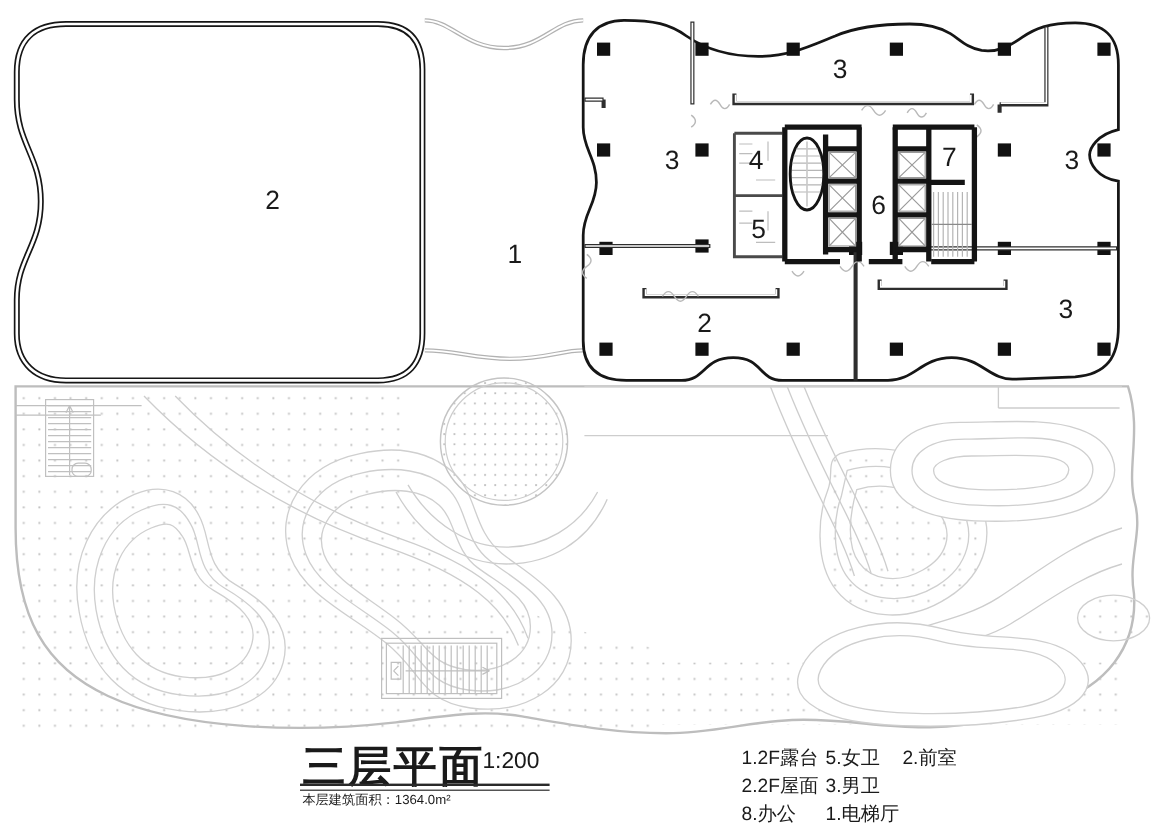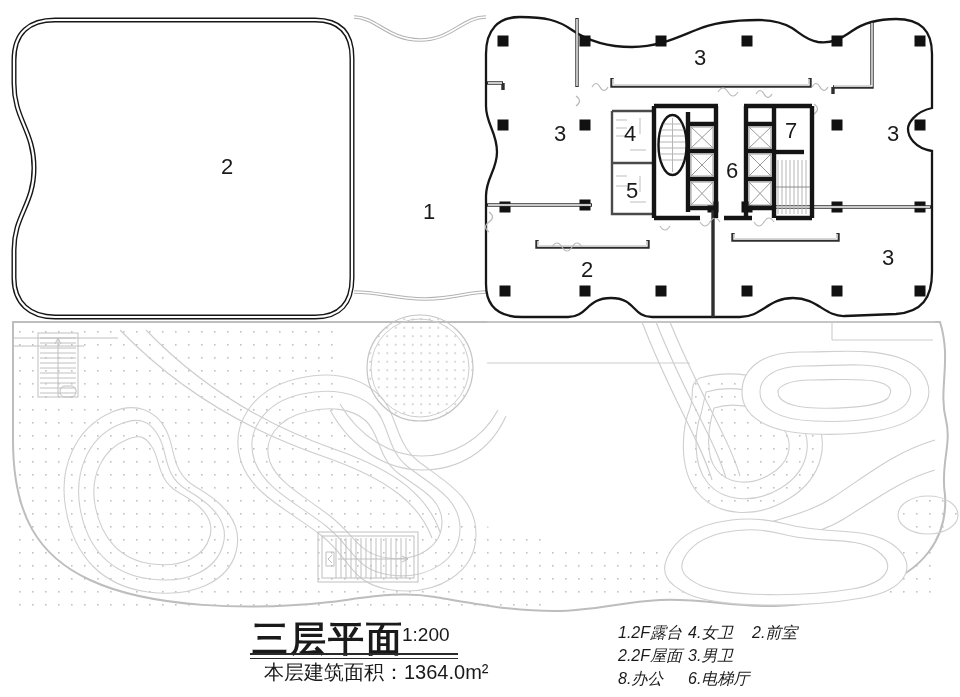--- a/index.html
+++ b/index.html
@@ -5,23 +5,23 @@
   html,body{margin:0;padding:0;background:#ffffff;}
   #stage{position:relative;width:960px;height:697px;background:#ffffff;overflow:hidden;
          font-family:"Liberation Sans","DejaVu Sans",sans-serif;color:#1a1a1a;}
   #plan-svg{position:absolute;left:0;top:0;}
   .num{font-family:"Liberation Sans","DejaVu Sans",sans-serif;font-size:22px;fill:#1a1a1a;}
   .titleblock{position:absolute;left:252px;top:615px;}
   .title-main{position:absolute;left:0;top:0;font-size:36px;font-weight:600;letter-spacing:2px;white-space:nowrap;}
   .title-scale{position:absolute;left:150px;top:9px;font-size:19px;white-space:nowrap;}
   .title-underline{position:absolute;left:-2px;top:38px;width:208px;height:3px;
                    border-top:2px solid #2a2a2a;border-bottom:1px solid #2a2a2a;}
-  .title-area{position:absolute;left:12px;top:44px;font-size:20px;white-space:nowrap;}
+  .title-area{position:absolute;left:0;top:44px;font-size:11px;white-space:nowrap;}
   .legend{position:absolute;left:618px;top:621px;font-size:16px;}
-  .legend .col{position:absolute;top:0;font-style:italic;}
+  .legend .col{position:absolute;top:0;}
   .legend .col1{left:0;}
   .legend .col2{left:70px;}
   .legend .col3{left:134px;}
   .legend .item{height:23px;line-height:23px;white-space:nowrap;}
 </style>
 </head>
 <body>
 
 <div id="stage">
 
@@ -307,22 +307,22 @@
     <div class="title-area">本层建筑面积：1364.0m²</div>
   </div>
 
   <div class="legend">
     <div class="col col1">
       <div class="item">1.2F露台</div>
       <div class="item">2.2F屋面</div>
       <div class="item">8.办公</div>
     </div>
     <div class="col col2">
-      <div class="item">4.女卫</div>
+      <div class="item">5.女卫</div>
       <div class="item">3.男卫</div>
-      <div class="item">6.电梯厅</div>
+      <div class="item">1.电梯厅</div>
     </div>
     <div class="col col3">
       <div class="item">2.前室</div>
     </div>
   </div>
 
 </div>
 
 </body></html>

